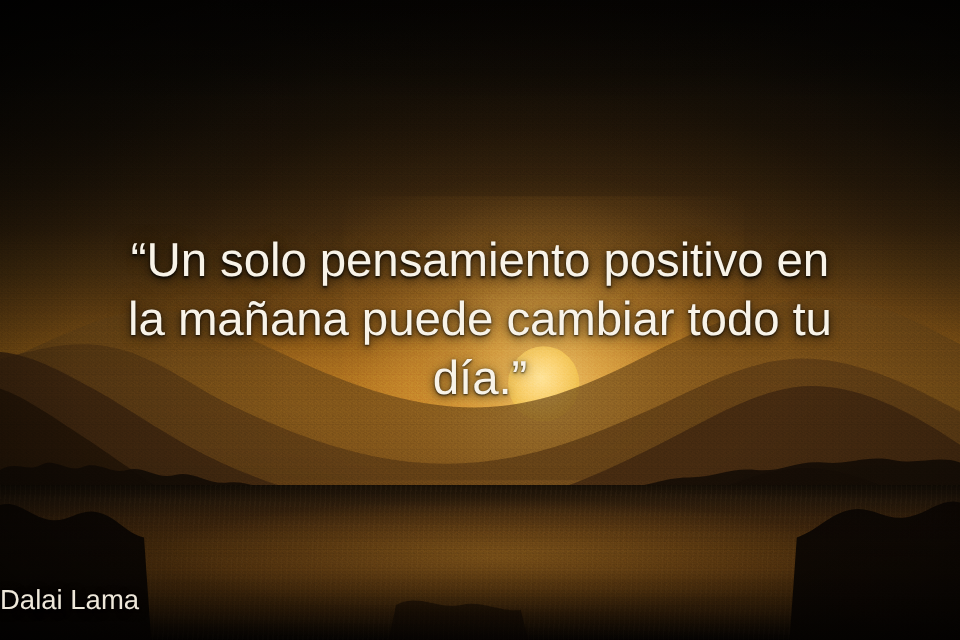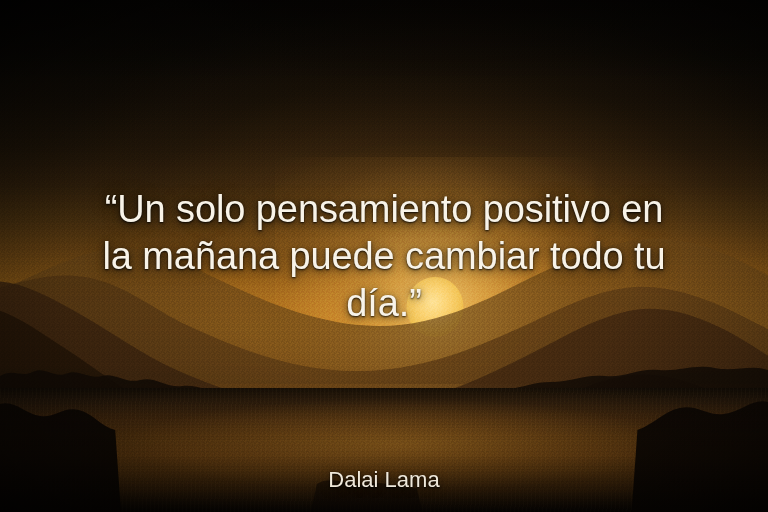--- a/index.html
+++ b/index.html
@@ -231,21 +231,21 @@
       0 0 18px rgba(0,0,0,0.35);
     white-space: pre-line;
   }
 
   .attribution {
     position: absolute;
     left: 0;
     right: 0;
     top: 466px;
     margin: 0;
-    text-align: center;
+    text-align: left;
     font-family: "Liberation Sans", sans-serif;
     font-size: 22px;
     line-height: 28px;
     font-weight: 400;
     color: #efe8da;
     text-shadow:
       0 1px 2px rgba(0,0,0,0.85),
       0 2px 8px rgba(0,0,0,0.55);
   }
 </style>

